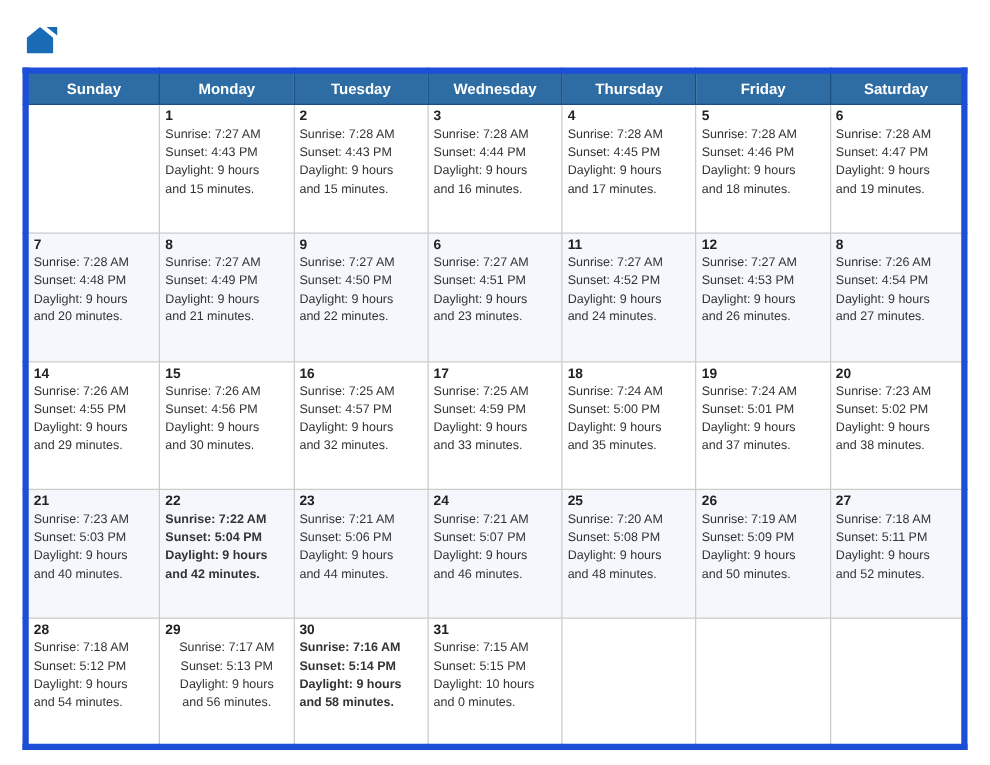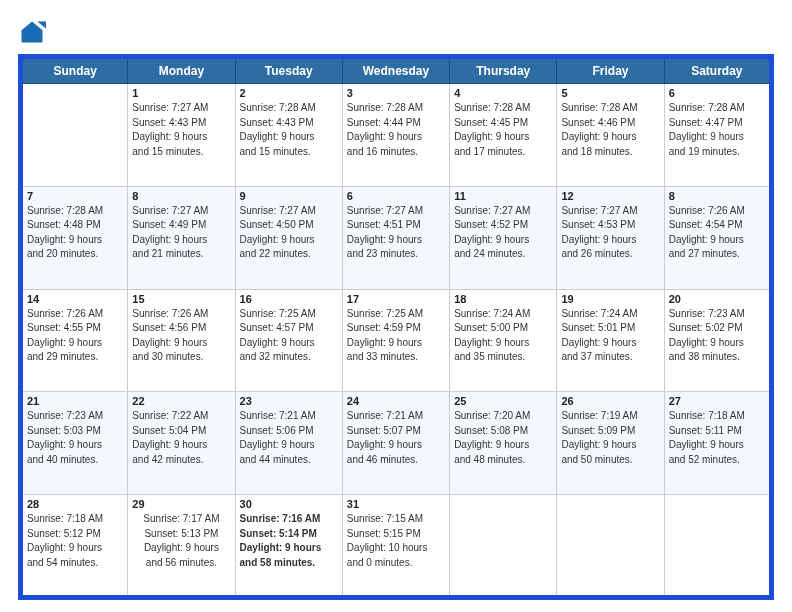--- a/index.html
+++ b/index.html
@@ -286,21 +286,21 @@
         <tr>
           <td>
             <span class="day-num">21</span>
             <div class="day-info" style="white-space: pre-line;">Sunrise: 7:23 AM
 Sunset: 5:03 PM
 Daylight: 9 hours
 and 40 minutes.</div>
           </td>
           <td>
             <span class="day-num">22</span>
-            <div class="day-info" style="white-space: pre-line;">Sunrise: 7:22 AM
+            <div class="day-info" style="white-space: pre-line; font-weight: bold;">Sunrise: 7:22 AM
 Sunset: 5:04 PM
 Daylight: 9 hours
 and 42 minutes.</div>
           </td>
           <td>
             <span class="day-num">23</span>
             <div class="day-info" style="white-space: pre-line;">Sunrise: 7:21 AM
 Sunset: 5:06 PM
 Daylight: 9 hours
 and 44 minutes.</div>

